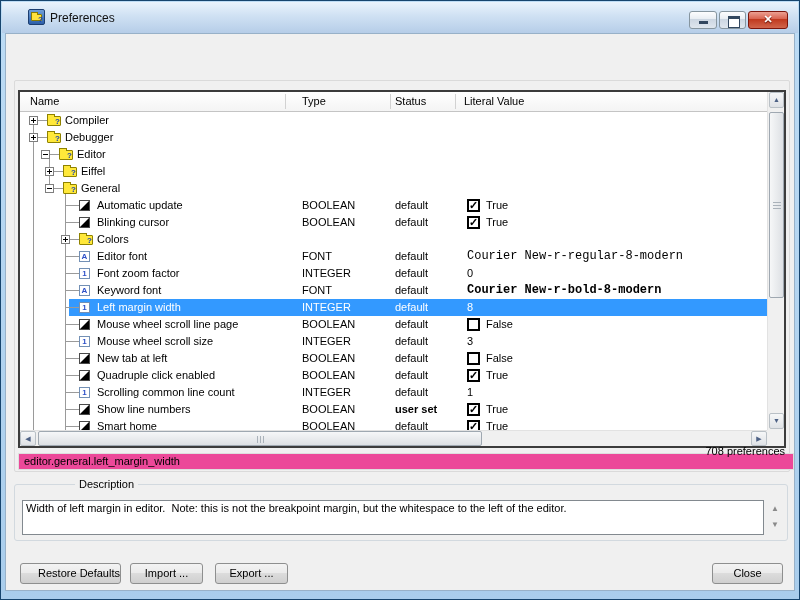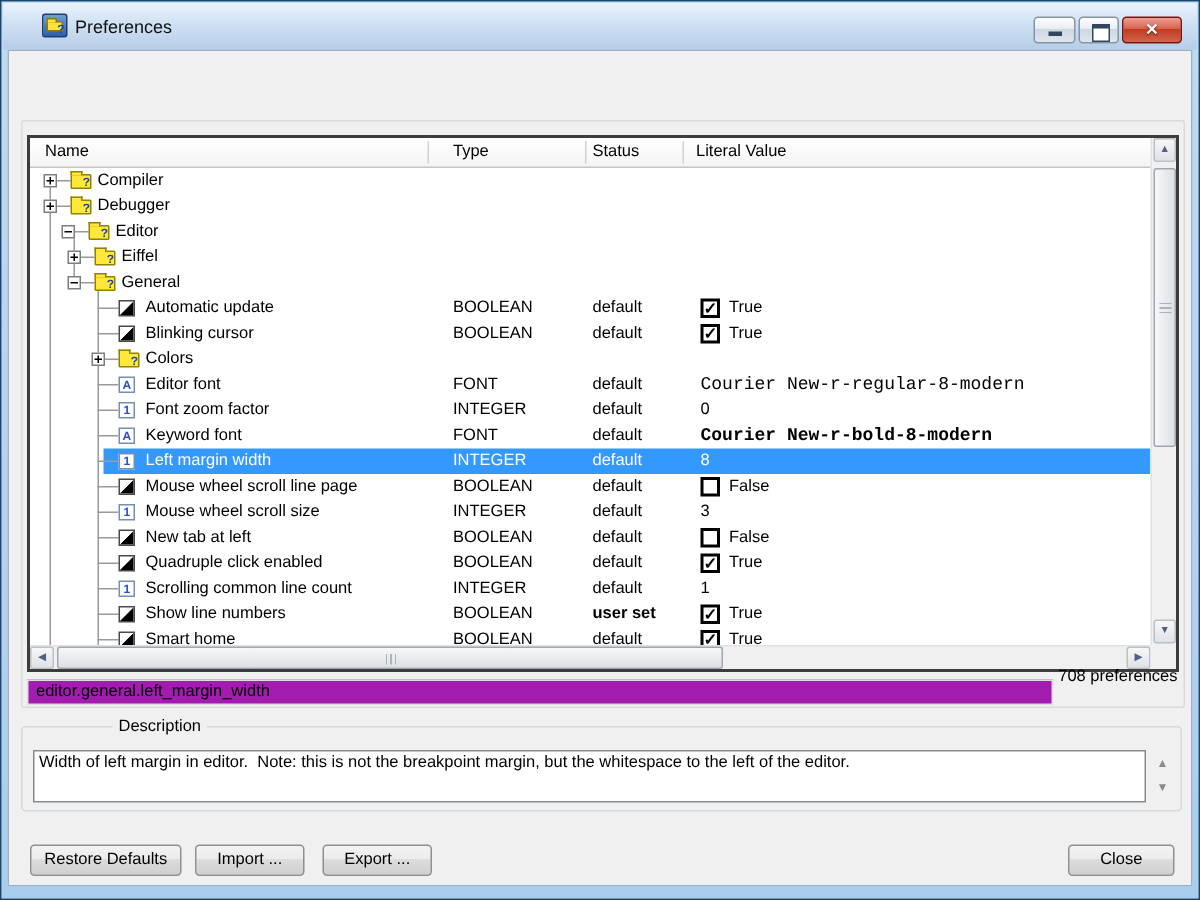--- a/index.html
+++ b/index.html
@@ -100,38 +100,38 @@
   .hscroll { position:absolute; left:0; right:17px; bottom:0; height:16px; background:#f0f0f0; border-top:1px solid #e2e2e2; }
   .hbtn { position:absolute; top:0px; width:16px; height:15px; border:1px solid #b9c0c6; border-radius:2px;
     background:linear-gradient(#f6f7f8,#dfe2e6); color:#4d6185; font-size:7px; text-align:center; line-height:13px; }
   .hthumb { position:absolute; left:18px; top:0px; width:444px; height:15px; border:1px solid #9fa8b1; border-radius:2px;
     background:linear-gradient(#f6f7f8,#dde0e4); }
   .hthumb::after { content:""; position:absolute; top:4px; left:218px; width:8px; height:7px;
     background:repeating-linear-gradient(90deg,#aab2ba 0 1px,transparent 1px 3px); }
   .corner { position:absolute; right:0; bottom:0; width:17px; height:16px; background:#f0f0f0; }
 
   
-  .status-path-box { position:absolute; left:3px; top:372px; width:684px; height:17px;
-    border:1px solid #dedede; background:#a21caf; line-height:15px; padding-left:5px; }
+  .status-path-box { position:absolute; left:3px; top:372px; width:776px; height:17px;
+    border:1px solid #dedede; background:#ec4899; line-height:15px; padding-left:5px; }
   .pref-count { position:absolute; right:4px; top:364px; }
 
   
   .desc-group { position:absolute; left:8px; top:450px; width:774px; height:57px;
     border:1px solid #d2d9df; border-radius:3px; }
   .desc-legend { position:absolute; left:60px; top:-7px; background:#f0f0f0; padding:0 4px; }
   .desc-box { position:absolute; left:7px; top:15px; width:742px; height:35px; background:#fff;
     border:1px solid #82898f; padding:1px 3px; overflow:hidden; white-space:pre-wrap; }
   .desc-arrows { position:absolute; left:753px; top:17px; width:14px; color:#8a8a8a; font-size:8px; text-align:center; }
   .desc-arrows div { height:16px; line-height:14px; }
 
   
   .btn { position:absolute; top:529px; height:21px; border:1px solid #8e8f8f; border-radius:3px;
     background:linear-gradient(#f3f3f3,#ebebeb 45%,#dddddd 46%,#cfcfcf); font:11px "Liberation Sans",sans-serif;
     text-align:center; line-height:19px; cursor:pointer; }
-  .btn-restore { left:14px; width:101px; }
+  .btn-restore { left:14px; width:101px;text-align:right; }
   .btn-import { left:124px; width:73px; }
   .btn-export { left:209px; width:73px; }
   .btn-close { left:706px; width:71px; }
 </style>
 </head>
 <body>
 
 <div class="window">
 
   <div class="titlebar">

